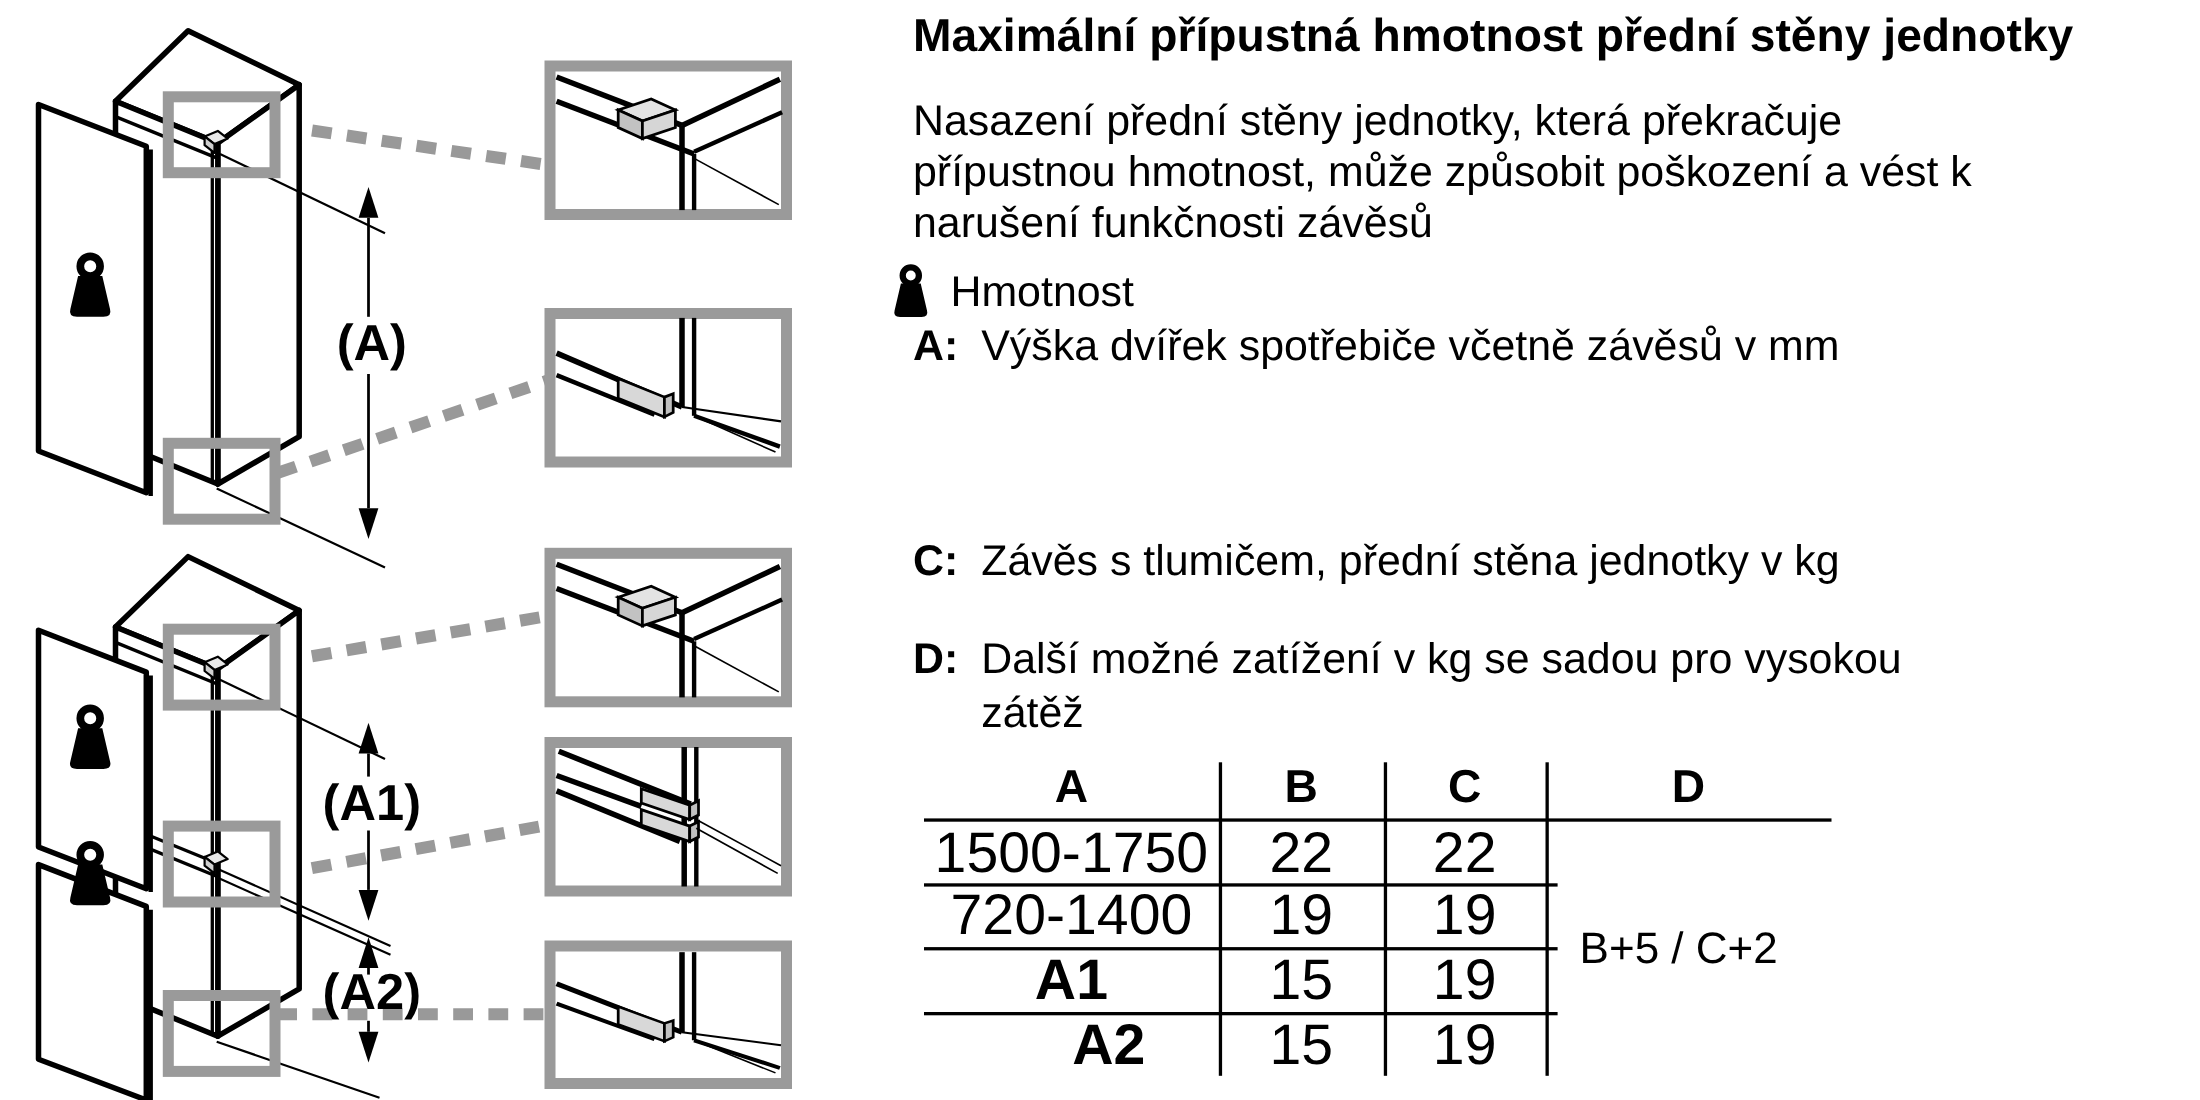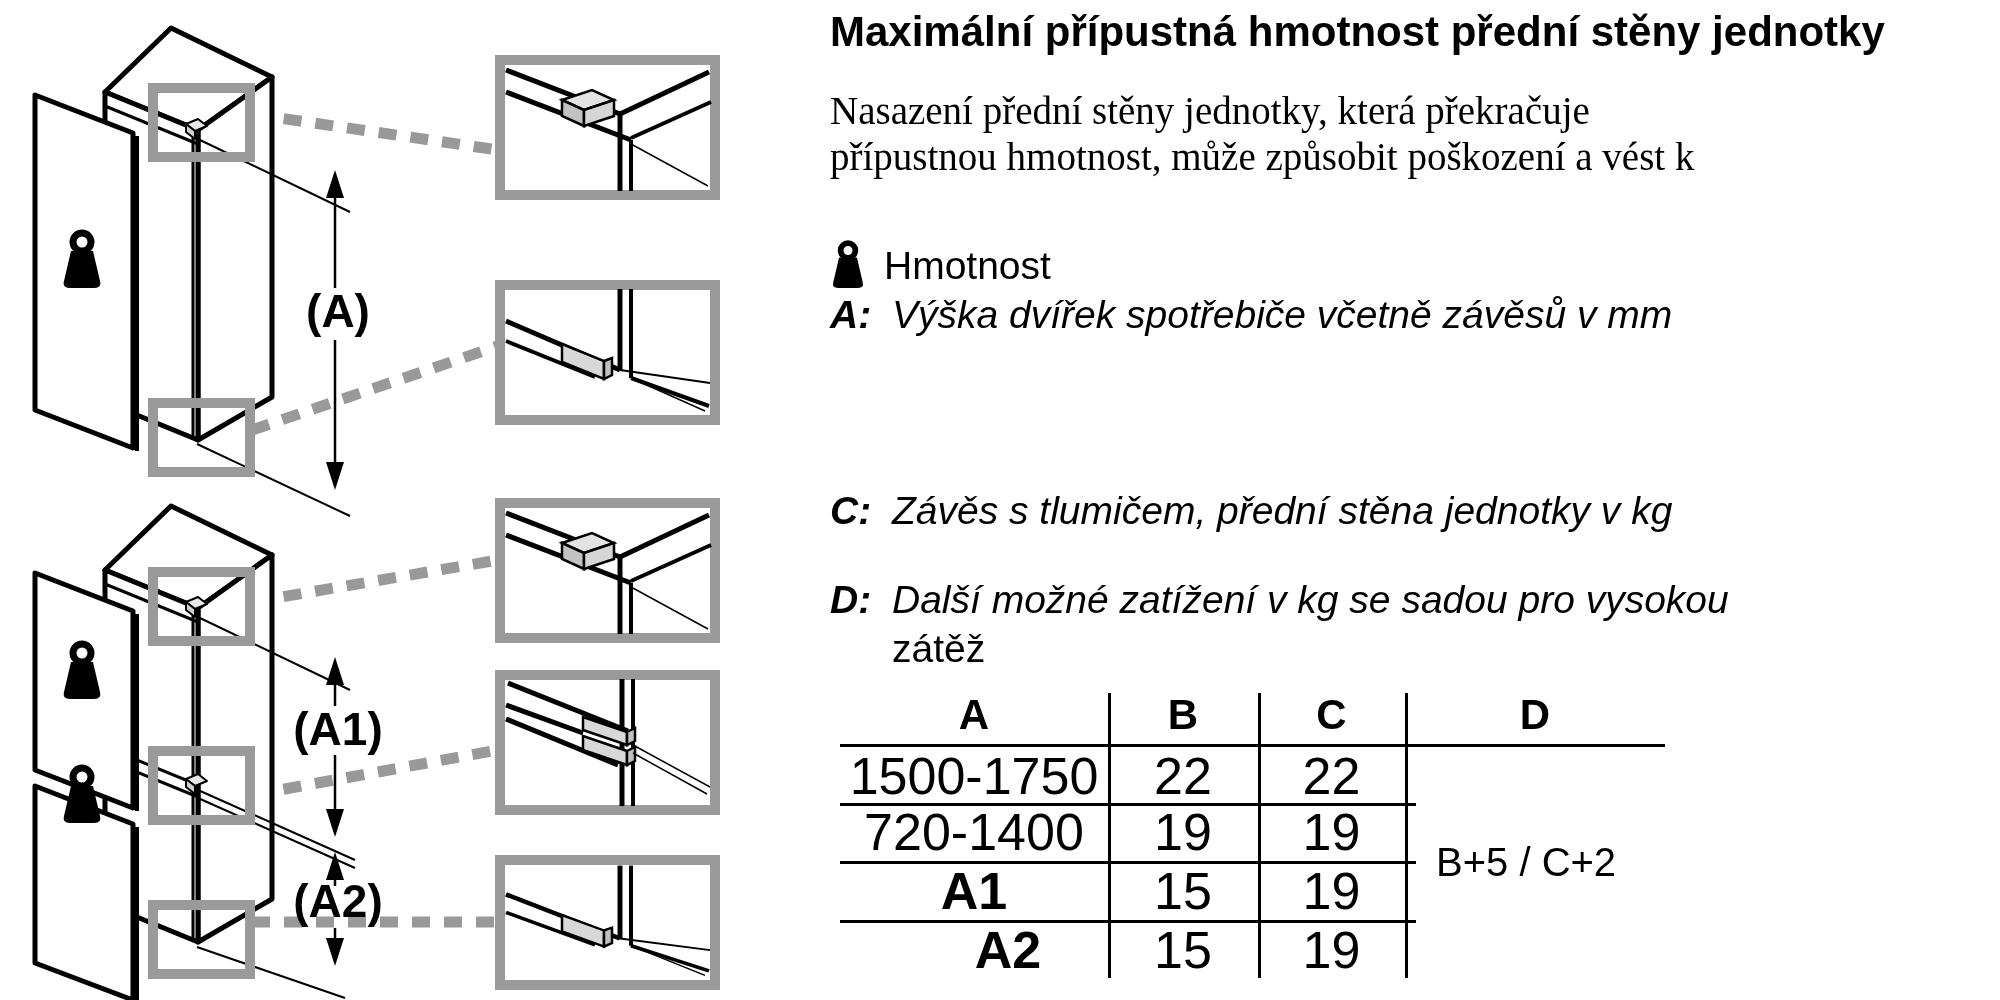--- a/index.html
+++ b/index.html
@@ -1,23 +1,23 @@
 <!DOCTYPE html>
 <html><head>
 <meta charset="utf-8">
 <style>
   html,body{margin:0;padding:0;background:#fff;}
   .page{position:relative;width:2000px;height:1000px;background:#ffffff;
         font-family:"Liberation Sans", sans-serif;color:#000;overflow:hidden;}
   .abs{position:absolute;}
   .title{left:830px;top:8px;font-size:42px;font-weight:bold;letter-spacing:0px;white-space:nowrap;}
-  .para{left:830px;top:88px;font-size:39px;line-height:46px;white-space:nowrap;font-family:Liberation Serif, serif;}
-  .legend{left:830px;top:238px;height:56px;display:flex;align-items:center;}
+  .para{left:830px;top:88px;font-size:39px;line-height:46px;white-space:nowrap;}
+  .legend{left:810px;top:238px;height:56px;display:flex;align-items:center;}
   .legend .lbl{font-size:39px;margin-left:18px;}
-  .def{font-size:39px;white-space:nowrap;left:830px;font-style:italic;}
+  .def{font-size:39px;white-space:nowrap;left:830px;}
   .def .k{display:inline-block;min-width:62px;font-weight:bold;}
   .def2{left:892px;font-size:39px;white-space:nowrap;}
   .cell{position:absolute;height:56px;line-height:56px;font-size:52px;text-align:center;}
   .hcell{font-weight:bold;font-size:42px;}
   .bold{font-weight:bold;}
   .hline{position:absolute;height:3px;background:#000;}
   .vline{position:absolute;width:3px;background:#000;}
   .dcell{position:absolute;height:56px;line-height:56px;font-size:40px;white-space:nowrap;}
   svg text{font-family:"Liberation Sans", sans-serif;}
 </style>
@@ -171,20 +171,21 @@
       <use href="#corner-mid" transform="translate(500,675)"></use>
       <use href="#corner-bottom" transform="translate(500,862) scale(1,0.9)"></use>
     </g>
   </svg>
 
   <div class="abs title">Maximální přípustná hmotnost přední stěny jednotky</div>
 
   <div class="abs para">
     <div>Nasazení přední stěny jednotky, která překračuje</div>
     <div>přípustnou hmotnost, může způsobit poškození a vést k</div>
+    <div>narušení funkčnosti závěsů</div>
   </div>
 
   <div class="abs legend">
     <svg width="36" height="52" viewBox="-22 -30 44 60">
       <circle cx="0" cy="-19" r="9" fill="none" stroke="#000" stroke-width="7"></circle>
       <path d="M -11 -10 L 11 -10 L 18 20 Q 20 27 12 27 L -12 27 Q -20 27 -18 20 Z" fill="#000"></path>
     </svg>
     <span class="lbl">Hmotnost</span>
   </div>
 

